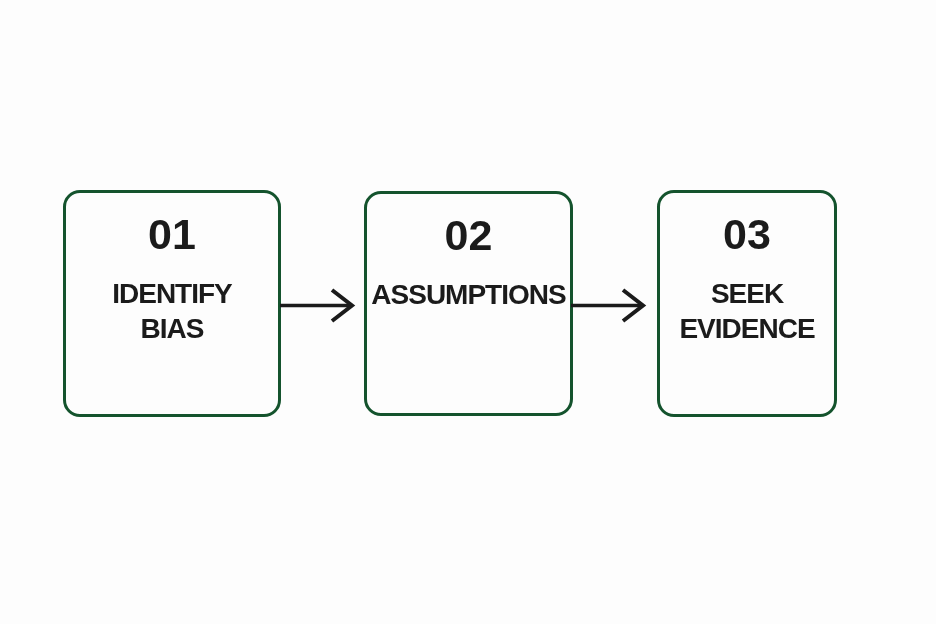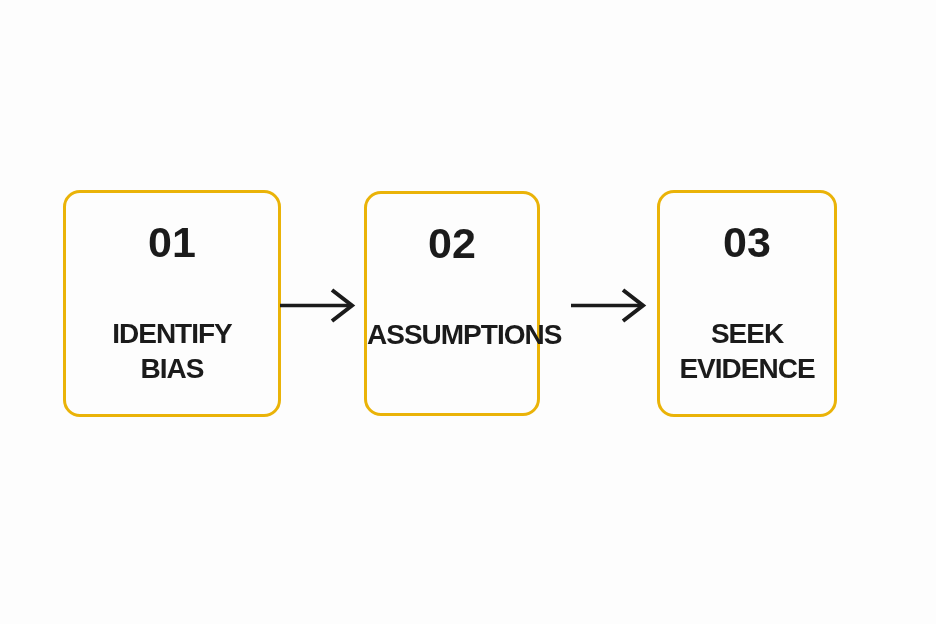--- a/index.html
+++ b/index.html
@@ -12,39 +12,39 @@
     position: relative;
     width: 936px; height: 624px;
     background: #fdfdfd;
     overflow: hidden;
   }
   .step-box {
     position: absolute;
     top: 190px;
     height: 227px;
     box-sizing: border-box;
-    border: 3px solid #eab308;
+    border: 3px solid #14532d;
     border-radius: 17px;
     background: #fdfdfd;
     display: flex;
     flex-direction: column;
     align-items: center;
-    padding-top: 28px;
+    padding-top: 20px;
   }
   .step-box.s1 { left: 63px;  width: 218px; }
-  .step-box.s2 { left: 364px; top: 191px; width: 176px; height: 225px; }
+  .step-box.s2 { left: 364px; top: 191px; width: 209px; height: 225px; }
   .step-box.s3 { left: 657px; width: 180px; }
   .step-number {
     font-size: 43px;
     font-weight: 700;
     line-height: 1;
     color: #1b1b1b;
   }
   .step-label {
-    margin-top: 52px;
+    margin-top: 20px;
     font-size: 28px;
     font-weight: 700;
     line-height: 1.25;
     letter-spacing: -1px;
     color: #1b1b1b;
     text-align: center;
     width: 100%;
   }
   .connector {
     position: absolute;

